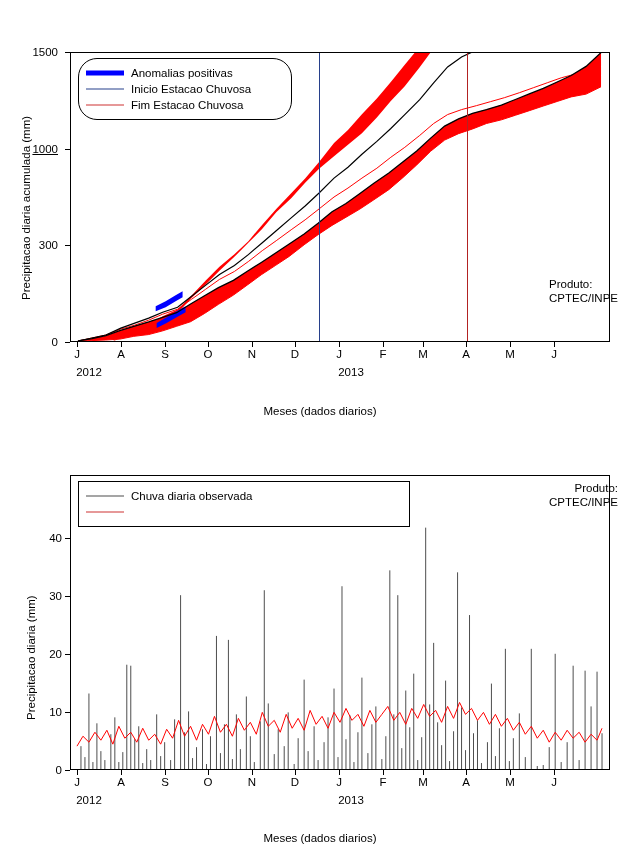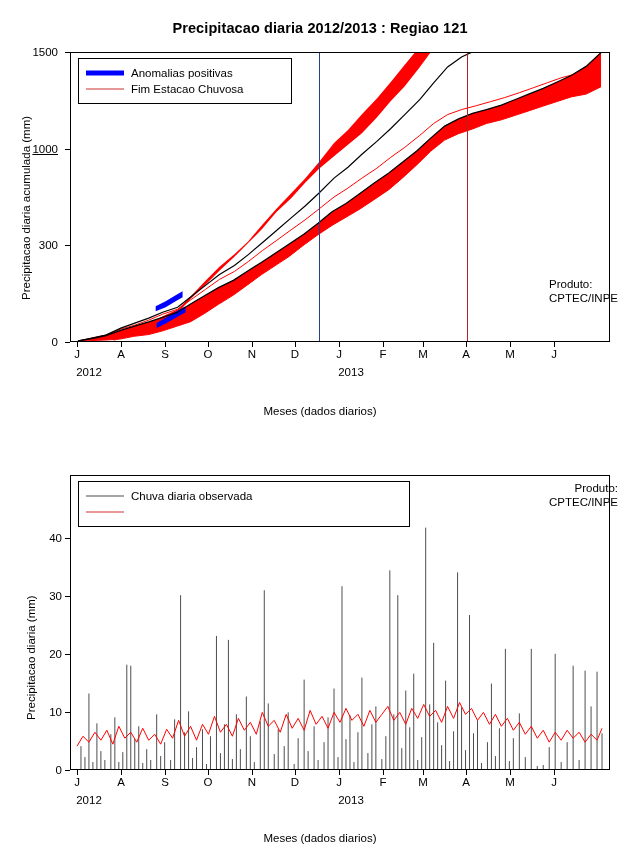--- a/index.html
+++ b/index.html
@@ -105,21 +105,21 @@
   }
 
   
   .legend {
     position: absolute;
     border: 1px solid #000000;
     background: #ffffff;
     box-sizing: border-box;
     padding: 6px 8px 6px 7px;
   }
-  #legend-top { left: 78px; top: 58px; width: 214px; }
+  #legend-top { left: 78px; top: 58px; width: 214px; border-radius: 19px; }
   #legend-bottom { left: 78px; top: 481px; width: 332px; }
   .legend-row {
     display: flex;
     align-items: center;
     height: 16px;
     white-space: nowrap;
   }
   .legend-key {
     width: 38px;
     flex: 0 0 38px;
@@ -167,21 +167,20 @@
     width: 1px;
   }
   .vline.inicio { background: #27408b; }
   .vline.fim { background: #b22222; }
 </style>
 </head>
 <body>
 
 <div class="panel" id="panel-top">
 
-  <div class="chart-title">Precipitacao diaria 2012/2013 : Regiao 121</div>
 
   <div class="ylabel" style="left:20px; top:300px;">Precipitacao diaria acumulada (mm)</div>
 
   <div class="ytick" style="left:10px; width:48px; top:342px;">0</div>
   <div class="ytick" style="left:10px; width:48px; top:245.3px;">300</div>
   <div class="ytick" style="left:10px; width:48px; top:148.7px;text-decoration:underline;">1000</div>
   <div class="ytick" style="left:10px; width:48px; top:52px;">1500</div>
   <div class="ytickmark" style="left:65px; top:342px;"></div>
   <div class="ytickmark" style="left:65px; top:245.3px;"></div>
   <div class="ytickmark" style="left:65px; top:148.7px;"></div>
@@ -260,20 +259,26 @@
     <div class="vline inicio" style="left:248px;"></div>
     <div class="vline fim" style="left:396px;"></div>
   </div>
 
   <div class="legend" id="legend-top">
     <div class="legend-row">
       <span class="legend-key lk-thick-blue">
           <i></i>
         </span>
       <span class="legend-label">Anomalias positivas</span>
+    </div>
+    <div class="legend-row">
+      <span class="legend-key lk-thin-navy">
+          <i></i>
+        </span>
+      <span class="legend-label">Inicio Estacao Chuvosa</span>
     </div>
     <div class="legend-row">
       <span class="legend-key lk-thin-red">
           <i></i>
         </span>
       <span class="legend-label">Fim Estacao Chuvosa</span>
     </div>
   </div>
 
   <div class="product-note" id="product-top">

